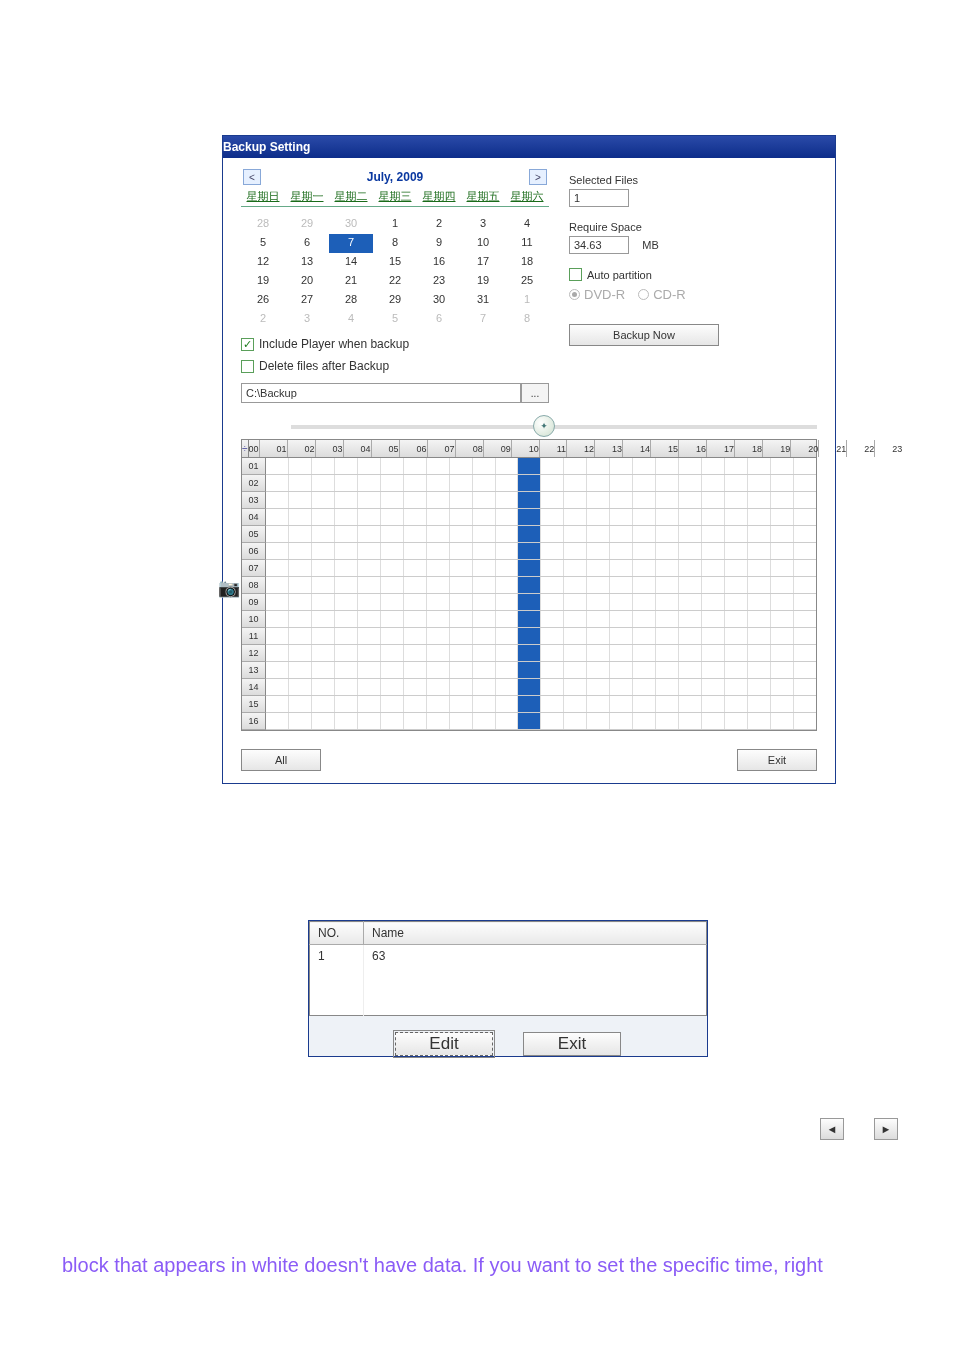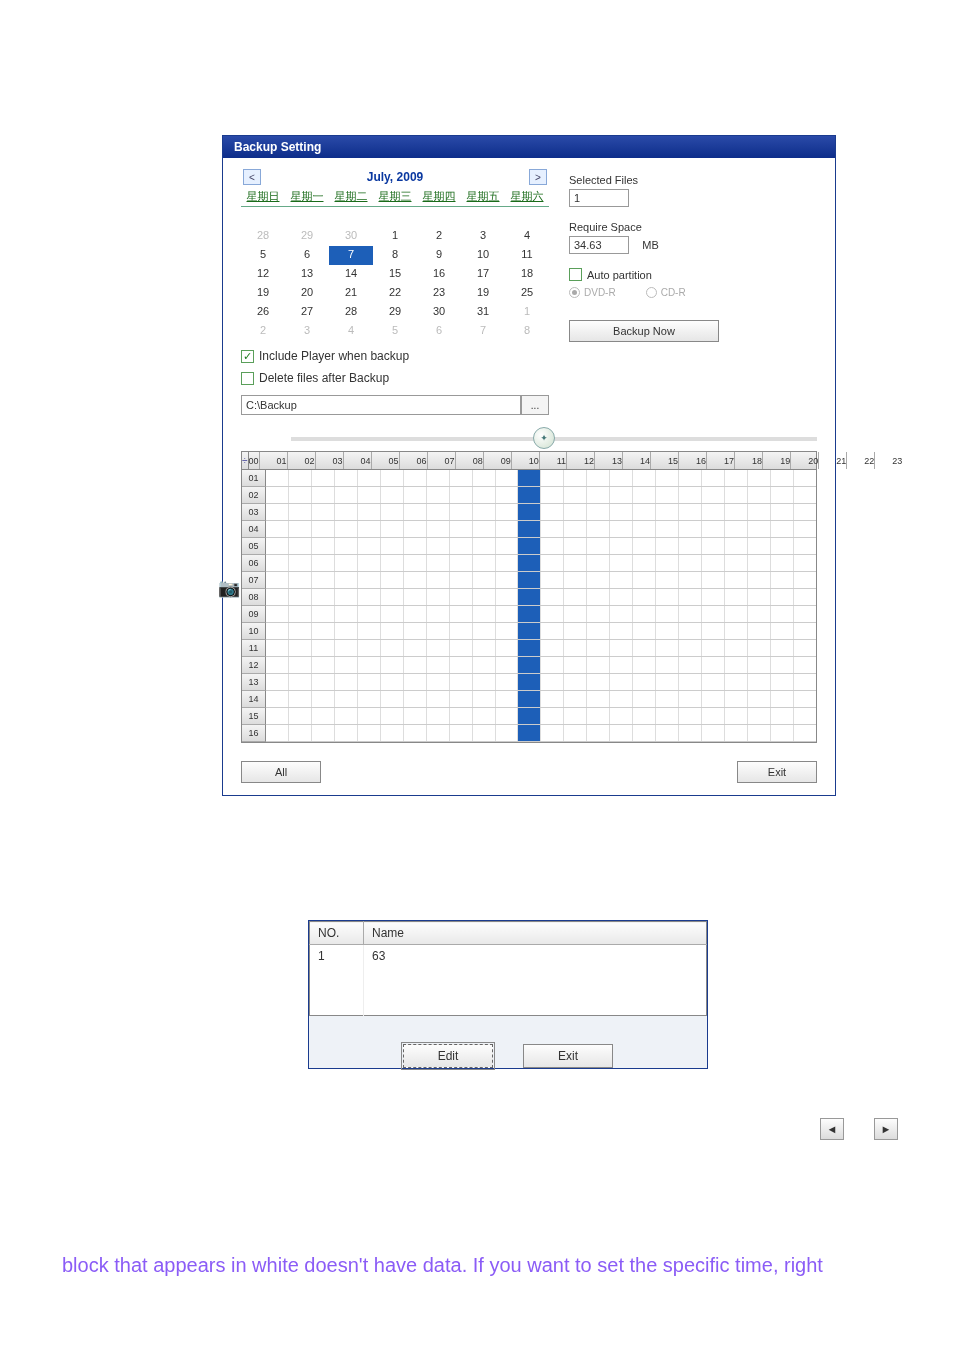--- a/index.html
+++ b/index.html
@@ -18,21 +18,21 @@
       left: 222px;
       width: 614px;
       background: #fff;
       border: 1px solid #1a3b8e;
     }
     .title-bar {
       background: linear-gradient(#2a4aa8, #0d2d8a);
       color: #fff;
       font-weight: bold;
       font-size: 12px;
-      padding: 4px 11px;
+      padding: 4px 0;
     }
     .backup-body {
       display: flex;
       padding: 12px 18px 6px 18px;
     }
     .left-col { flex: 0 0 308px; }
     .right-col { margin-left: 20px; flex: 1; padding-top: 4px; }
     .month-row {
       display: flex;
       align-items: center;
@@ -50,21 +50,21 @@
       align-items: center; justify-content: center;
       cursor: pointer;
       position: absolute;
     }
     .nav-prev { left: 2px; }
     .nav-next { right: 2px; }
     .month-label { color: #0a38a0; font-weight: bold; font-size: 12px; }
     .dow-row {
       display: flex;
       border-bottom: 1px solid #6a8;
-      margin-bottom: 20px;
+      margin-bottom: 8px;
       color: #1a6b1a;
     }
     .dow-cell { flex: 1; text-align: center; padding: 2px 0; font-size: 11px; text-decoration: underline; }
     .cal-grid { }
     .cal-row { display: flex; height: 19px; }
     .cal-cell {
       flex: 1;
       text-align: center;
       font-size: 11px;
       padding-top: 2px;
@@ -88,21 +88,21 @@
       display: inline-flex; align-items: center; justify-content: center; font-size: 10px;
     }
     .label-sm { font-size: 11px; color: #333; display: block; margin-bottom: 3px; }
     .val-box {
       width: 60px; height: 18px; border: 1px solid #999; padding: 0 4px;
       display: inline-flex; align-items: center; font-size: 11px; background:#fff;
     }
     .unit { font-size: 11px; margin-left: 10px; }
     .grp { margin-bottom: 14px; }
     .chk2-row { display: flex; align-items: center; gap: 5px; font-size: 11px; }
-    .radio-row { display: flex; gap: 30px; font-size: 10px; color: #aaa; margin-top: 6px; }
+    .radio-row { display: flex; gap: 13px; font-size: 13px; color: #aaa; margin-top: 6px; }
     .radio-item { display: flex; align-items: center; gap: 4px; }
     .radio-dot { width: 11px; height: 11px; border: 1px solid #bbb; border-radius: 50%; position: relative; }
     .radio-dot.on::after { content:""; position:absolute; inset:2px; border-radius:50%; background:#aaa; }
     .backup-now-btn {
       margin-top: 22px;
       width: 150px; height: 22px;
       border: 1px solid #888; background: linear-gradient(#fdfdfd,#e6e6e6);
       display: flex; align-items: center; justify-content: center; font-size: 11px;
     }
     .slider-row {
@@ -183,23 +183,23 @@
       text-align:left; font-weight:normal; font-size:12px;
       border-bottom:1px solid #aaa; padding:4px 8px;
       background:linear-gradient(#fdfdfd,#e8e8e8);
     }
     .dvr-table th:first-child { width:54px; border-right:1px solid #aaa;}
     .dvr-table td { font-size:12px; padding:4px 8px; }
     .dvr-table td:first-child { border-right:1px solid #eee; }
     .dvr-table tr.empty td { height:16px; }
     .dvr-btns { display:flex; justify-content:center; gap:30px; margin-top:16px; }
     .dvr-btn {
-      width:90px; height:24px; border:1px solid #888;
+      width:98px; height:24px; border:1px solid #888;
       background:linear-gradient(#fdfdfd,#e6e6e6);
-      display:flex; align-items:center; justify-content:center; font-size:12px;margin-top:12px;
+      display:flex; align-items:center; justify-content:center; font-size:17px;
     }
     .dvr-btn.default { border:1px dashed #666; outline:1px solid #888; outline-offset:1px; }
 
     .nav-arrows {
       position:absolute; top:1118px; left:820px;
       display:flex; gap:30px;
     }
     .nav-arrow {
       width:24px; height:22px; border:1px solid #999;
       background:linear-gradient(#fdfdfd,#dcdcdc);

